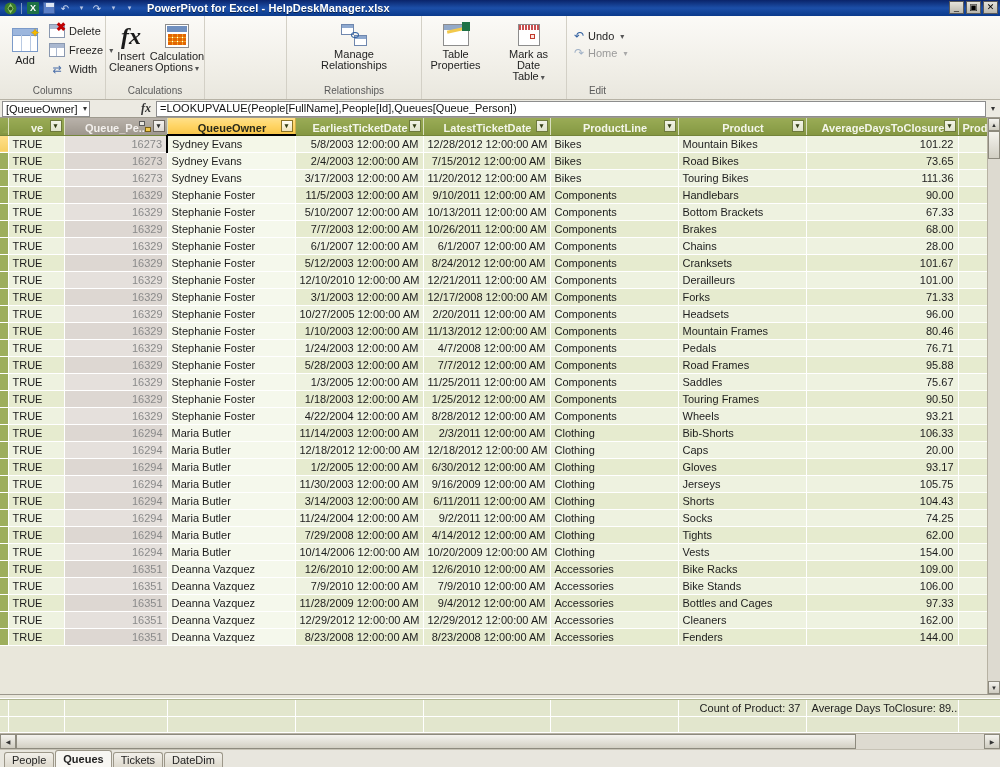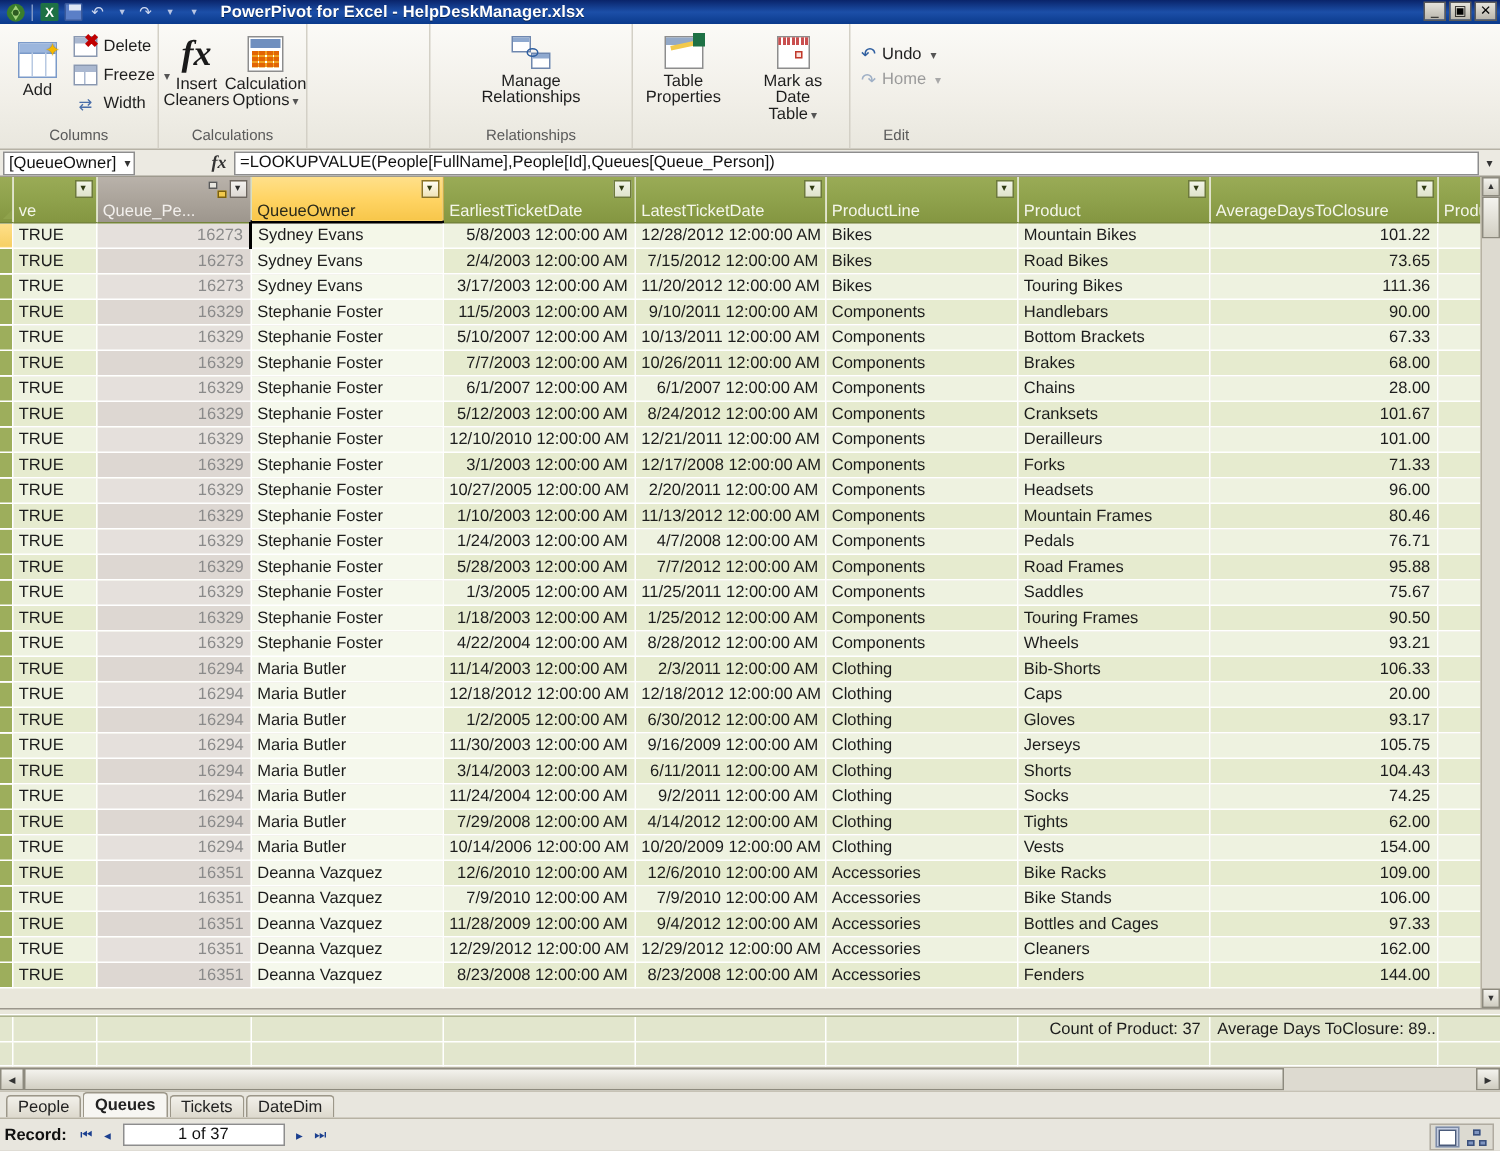--- a/index.html
+++ b/index.html
@@ -187,22 +187,22 @@
   
   .gridwrap { flex:1; position:relative; background:#e9e7db; overflow:hidden; }
   .grid {
     position:absolute; left:0; top:0; right:13px; bottom:0;
     overflow:hidden;
   }
   table.dt { border-collapse: collapse; table-layout: fixed; width: 100%; }
   table.dt th {
     height: 16px;
     background: linear-gradient(to bottom,#9aab56 0%,#8fa24c 50%,#849641 100%);
-    color:#f4f6ea; font-weight:normal; font-size:11px; text-align:left;
-    padding: 17px 2px 0 4px;
+    color:#f4f6ea; font-weight:bold; font-size:11px; text-align:center;
+    padding: 4px 2px 0 4px;
     border-right:1px solid #d9dfc0; border-bottom:1px solid #74853a;
     white-space:nowrap; overflow:hidden;
     position:relative;
   }
   table.dt th.sel {
     background: linear-gradient(to bottom,#ffe08a 0%,#ffd464 50%,#f7c64a 100%);
     color:#2a2a1a;
     border-right:1px solid #cbae4a;
   }
   table.dt th.greyh {
@@ -962,34 +962,13 @@
     <div class="hbtn">▶</div>
   </div>
 
   <div class="sheettabs">
     <div class="stab">People</div>
     <div class="stab active">Queues</div>
     <div class="stab">Tickets</div>
     <div class="stab">DateDim</div>
   </div>
 
-  <div class="statusbar">
-    <span class="rec-label">Record:</span>
-    <span class="navbtn">⏮</span>
-    <span class="navbtn">◂</span>
-    <span class="recbox">1 of 37</span>
-    <span class="navbtn">▸</span>
-    <span class="navbtn">⏭</span>
-
-    <span class="sb-right">
-      <span class="viewbtn active">
-        <span class="grid-glyph"></span>
-      </span>
-      <span class="viewbtn">
-        <span class="diag-glyph">
-            <i></i>
-            <i></i>
-            <i></i>
-          </span>
-      </span>
-    </span>
-  </div>
 </div>
 
 </body></html>

